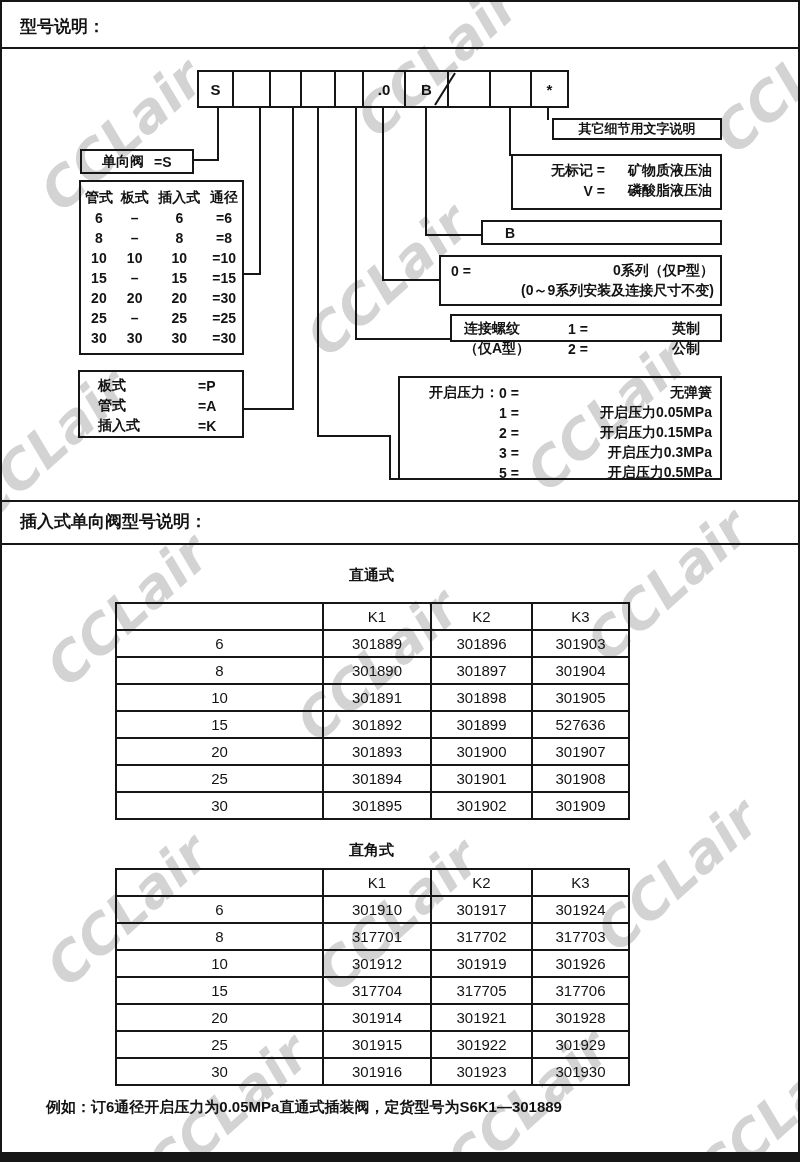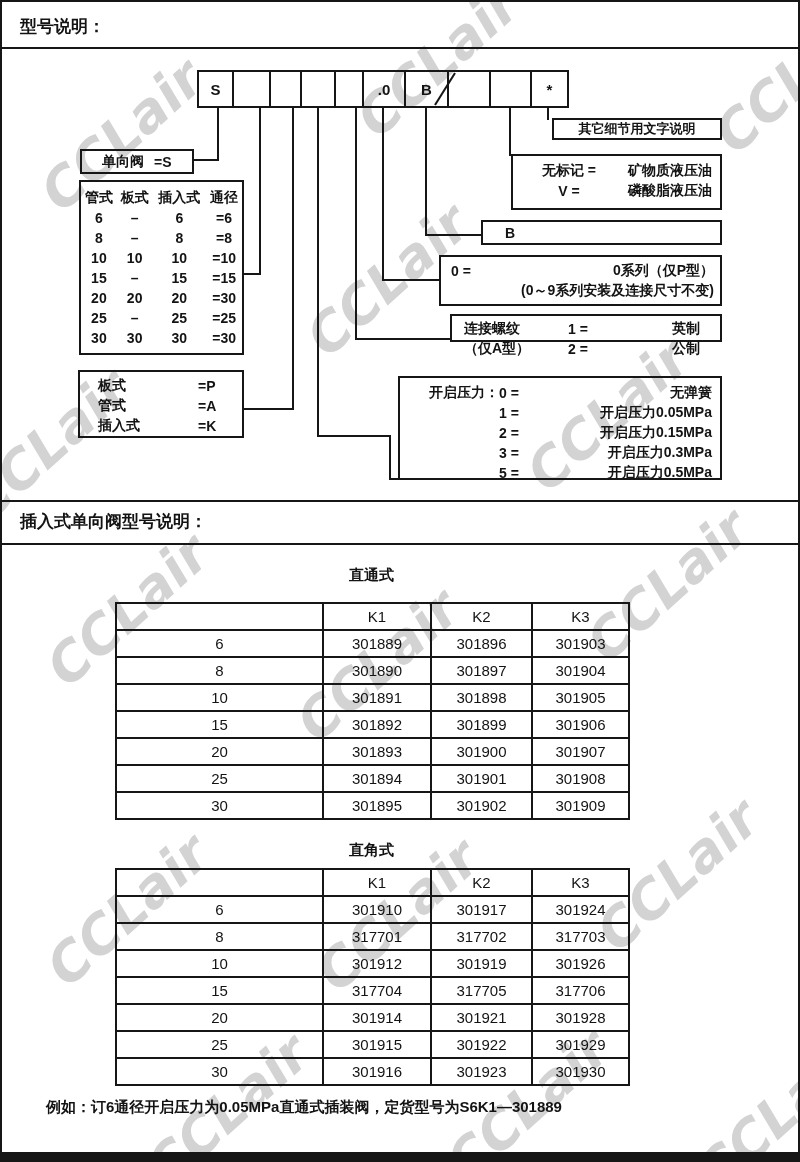--- a/index.html
+++ b/index.html
@@ -37,21 +37,21 @@
   .dbox td,.dbox th{padding:0;height:20px;font-size:14px;font-weight:600;border:none;}
   #valve-box{display:flex;align-items:center;padding-left:20px;gap:10px;}
   #size-table{padding-top:5px;}
   #size-table th{text-align:center;height:21px;}
   #size-table td{text-align:center;}
   #type-box{padding-top:4px;}
   #type-box td:first-child{padding-left:18px;text-align:left;}
   #type-box td:last-child{width:44px;text-align:left;}
   #other-box{display:flex;align-items:center;justify-content:center;font-size:13px;}
   #fluid-box{padding-top:5px;}
-  #fluid-box td:first-child{width:92px;padding-left:10px;text-align:center;}
+  #fluid-box td:first-child{width:92px;text-align:right;}
   #fluid-box td:last-child{text-align:right;padding-right:8px;}
   #b-box{display:flex;align-items:center;padding-left:22px;}
   #series-box{padding-top:4px;}
   #series-box td:first-child{width:58px;padding-left:10px;text-align:left;}
   #series-box td:last-child{text-align:right;padding-right:6px;}
   #thread-box{padding-top:3px;}
   #thread-box td:nth-child(1){width:104px;padding-left:12px;text-align:left;}
   #thread-box td:nth-child(2){width:66px;text-align:left;}
   #thread-box td:nth-child(3){text-align:right;padding-right:20px;}
   #pressure-box{padding-top:5px;}
@@ -320,21 +320,21 @@
           <tr>
             <td>10</td>
             <td>301891</td>
             <td>301898</td>
             <td>301905</td>
           </tr>
           <tr>
             <td>15</td>
             <td>301892</td>
             <td>301899</td>
-            <td>301906</td>
+            <td>527636</td>
           </tr>
           <tr>
             <td>20</td>
             <td>301893</td>
             <td>301900</td>
             <td>301907</td>
           </tr>
           <tr>
             <td>25</td>
             <td>301894</td>

